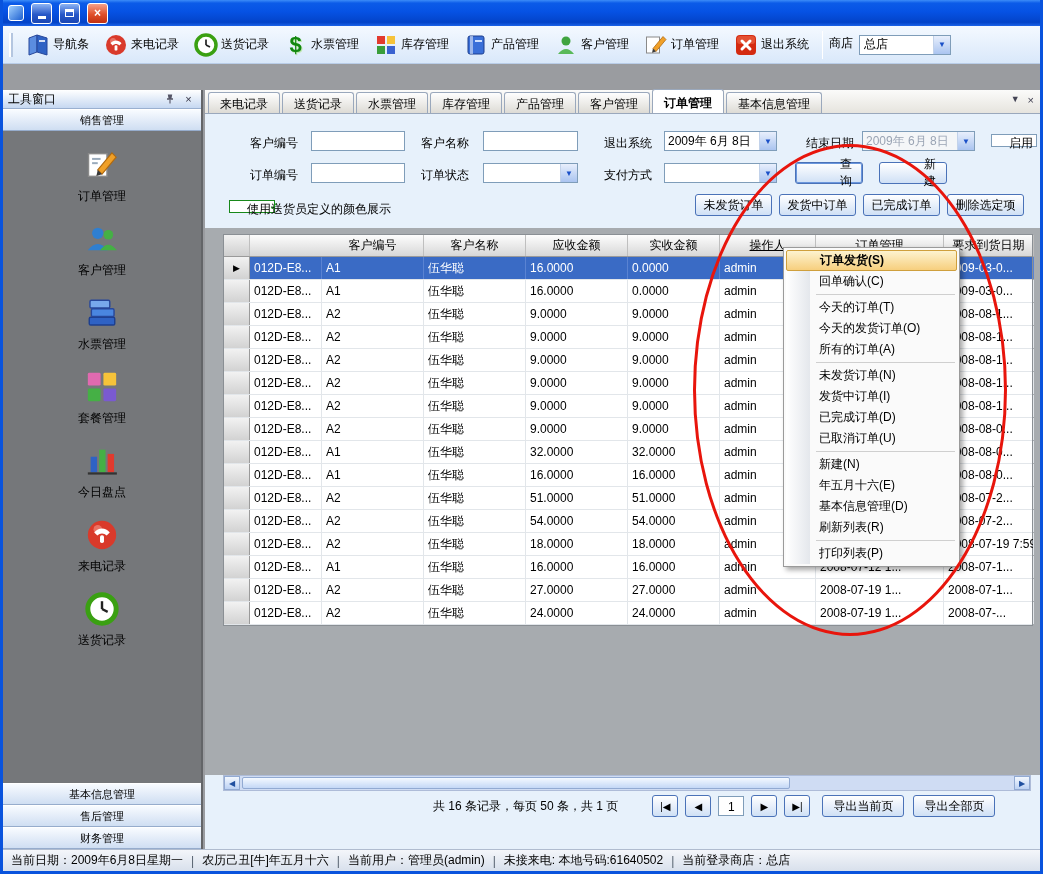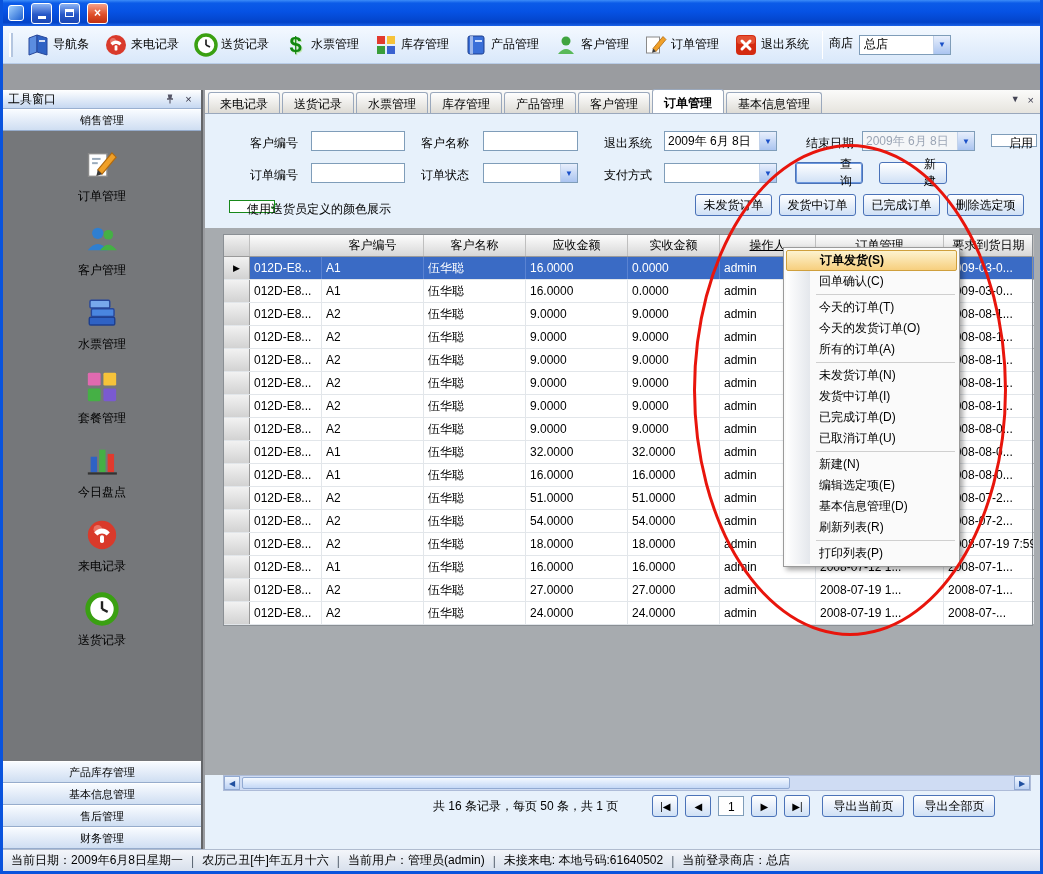--- a/index.html
+++ b/index.html
@@ -317,21 +317,20 @@
               <circle cx="12" cy="12" r="10" fill="#fff" stroke="#3aa012" stroke-width="3.5"></circle>
               <line x1="12" y1="12" x2="12" y2="6.5" stroke="#222" stroke-width="1.7"></line>
               <line x1="12" y1="12" x2="16" y2="14" stroke="#222" stroke-width="1.7"></line>
             </svg>
         </span>
         <span>送货记录</span>
       </div>
     </div>
 
     <div class="sb-bottom">
-        <div class="sb-section">产品库存管理</div>
         <div class="sb-section">基本信息管理</div>
         <div class="sb-section">售后管理</div>
         <div class="sb-section">财务管理</div>
       </div>
   </div>
 
   <div class="main">
 
     <div class="tabstrip">
       <div style="display:flex;align-items:flex-end;">
@@ -631,21 +630,21 @@
       <div class="ctx-item">今天的订单(T)</div>
       <div class="ctx-item">今天的发货订单(O)</div>
       <div class="ctx-item">所有的订单(A)</div>
       <div class="ctx-sep"></div>
       <div class="ctx-item">未发货订单(N)</div>
       <div class="ctx-item">发货中订单(I)</div>
       <div class="ctx-item">已完成订单(D)</div>
       <div class="ctx-item">已取消订单(U)</div>
       <div class="ctx-sep"></div>
       <div class="ctx-item">新建(N)</div>
-      <div class="ctx-item">编辑选定项(E)</div>
+      <div class="ctx-item">年五月十六(E)</div>
       <div class="ctx-item">基本信息管理(D)</div>
       <div class="ctx-item">刷新列表(R)</div>
       <div class="ctx-sep"></div>
       <div class="ctx-item">打印列表(P)</div>
     </div>
 
   <div class="annotation"></div>
 
   <div class="statusbar">
       <span class="sb-text">当前日期：2009年6月8日星期一</span>

